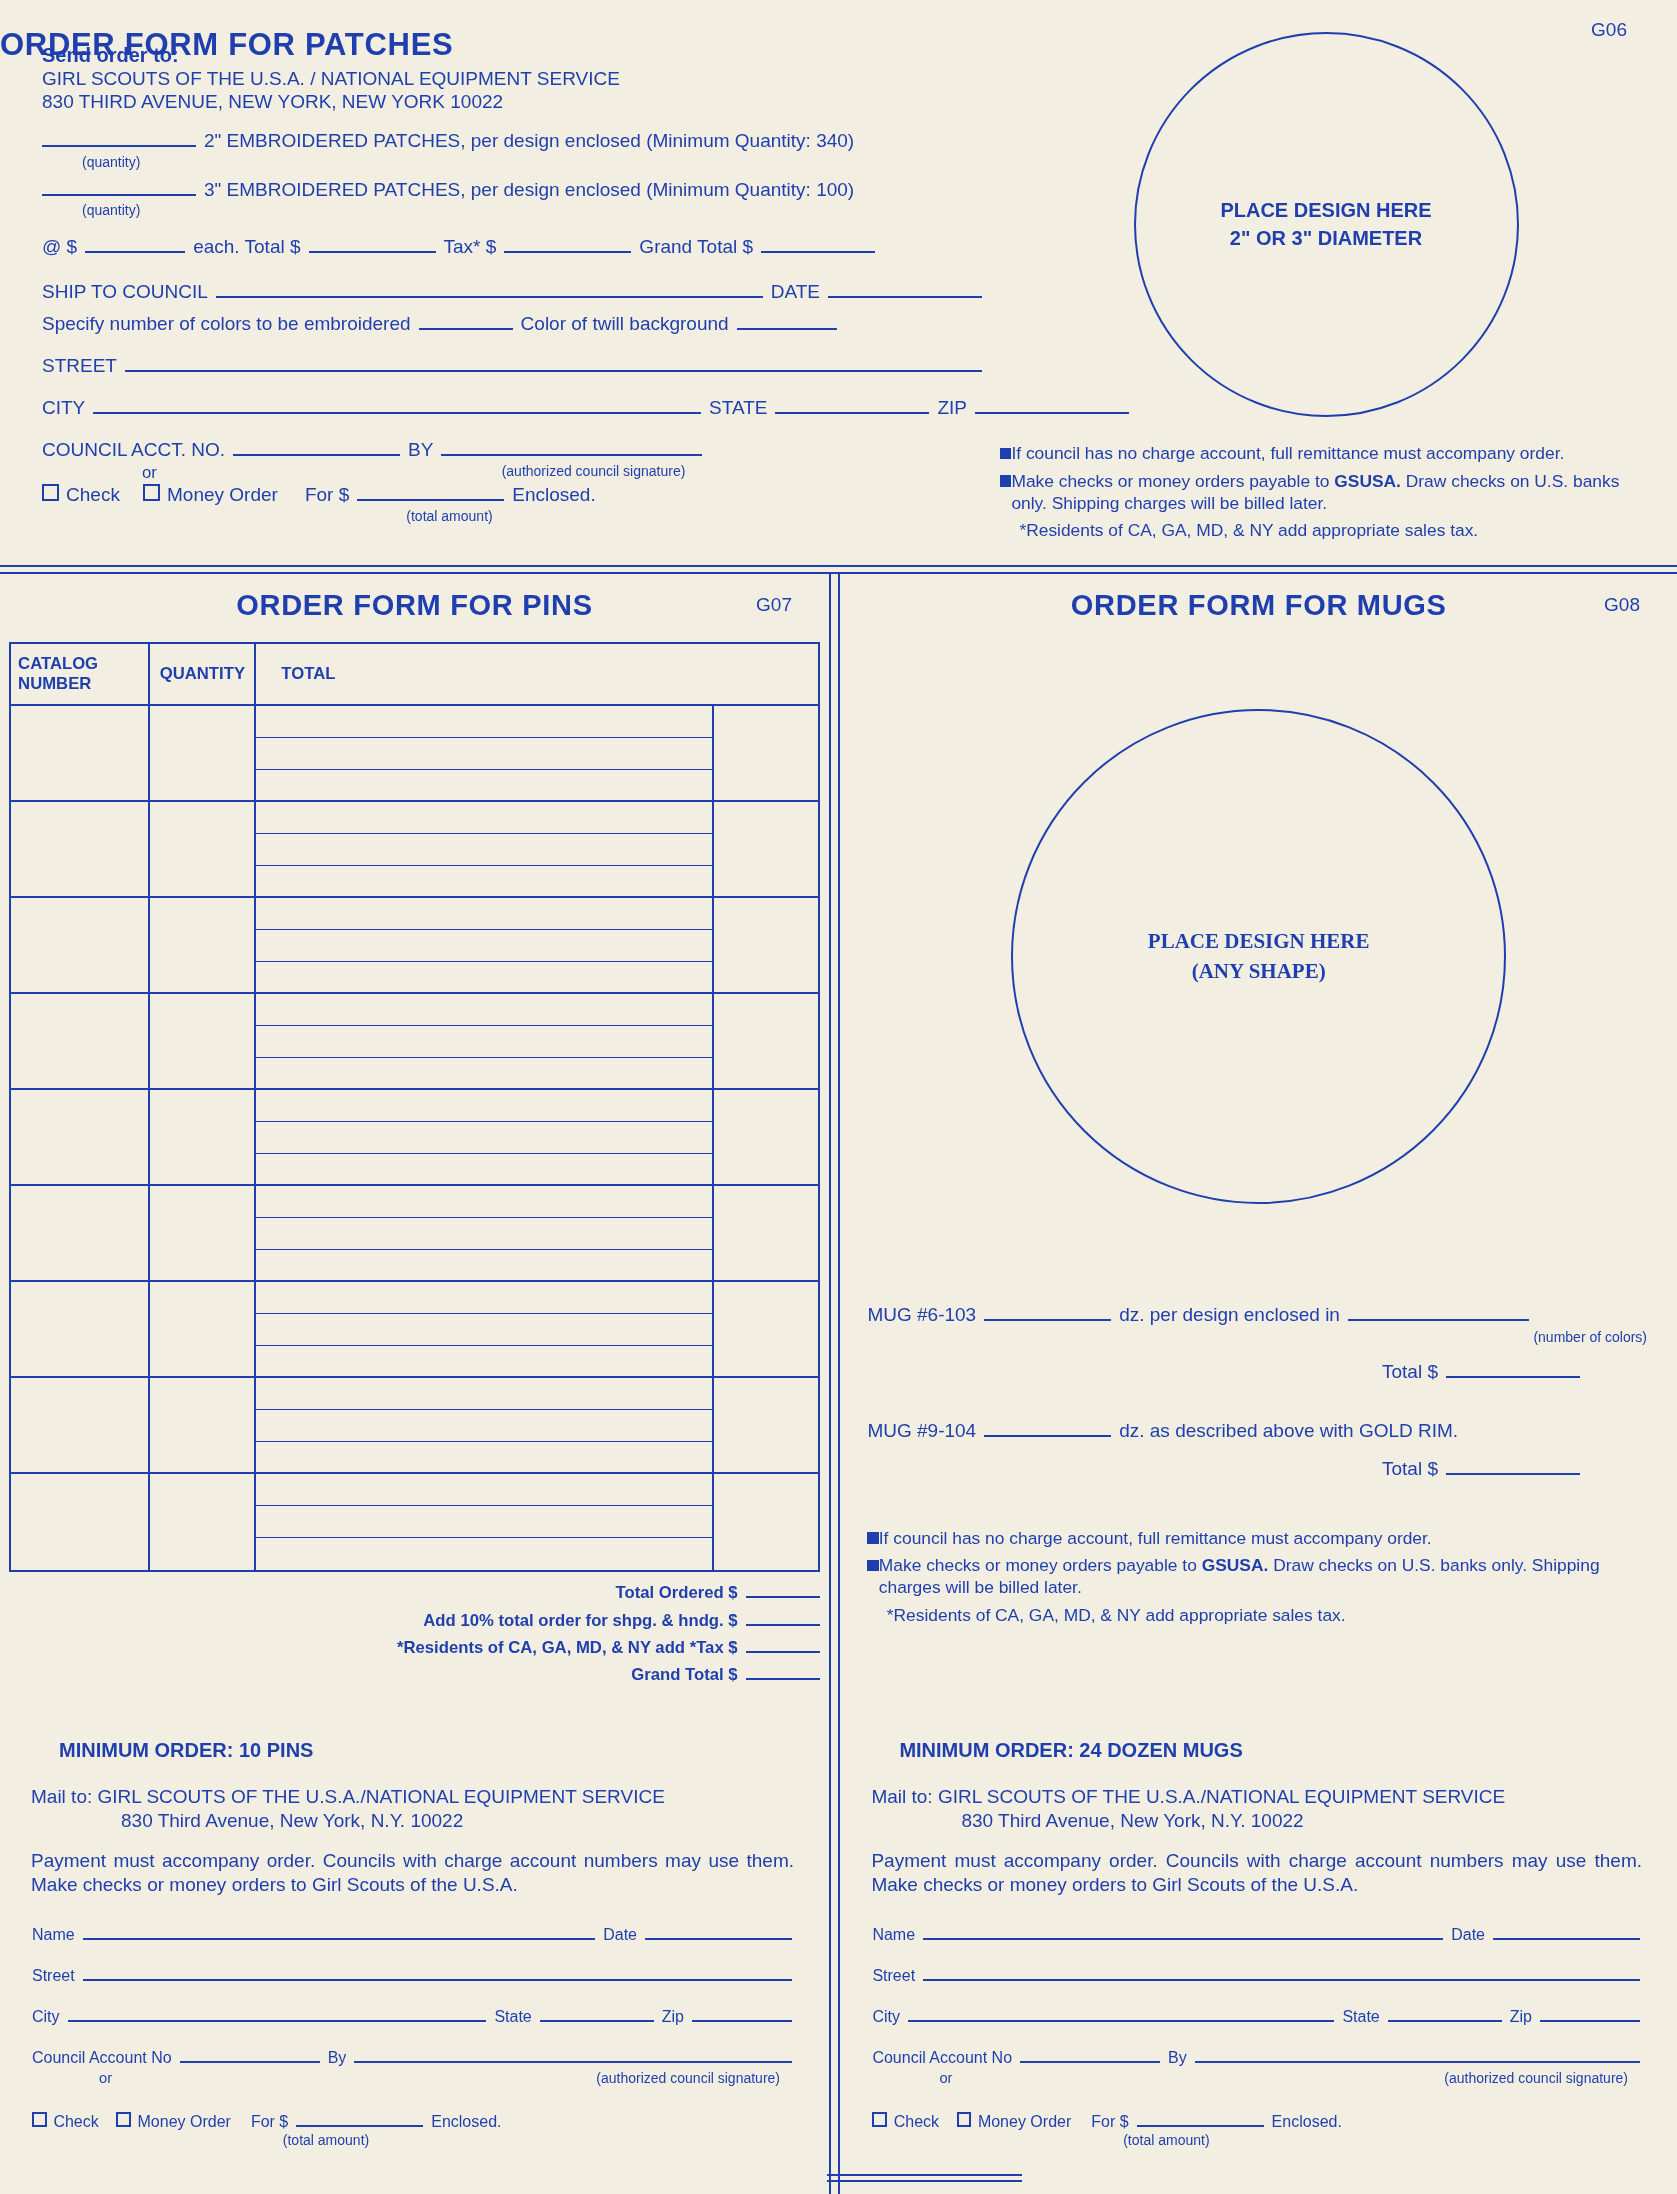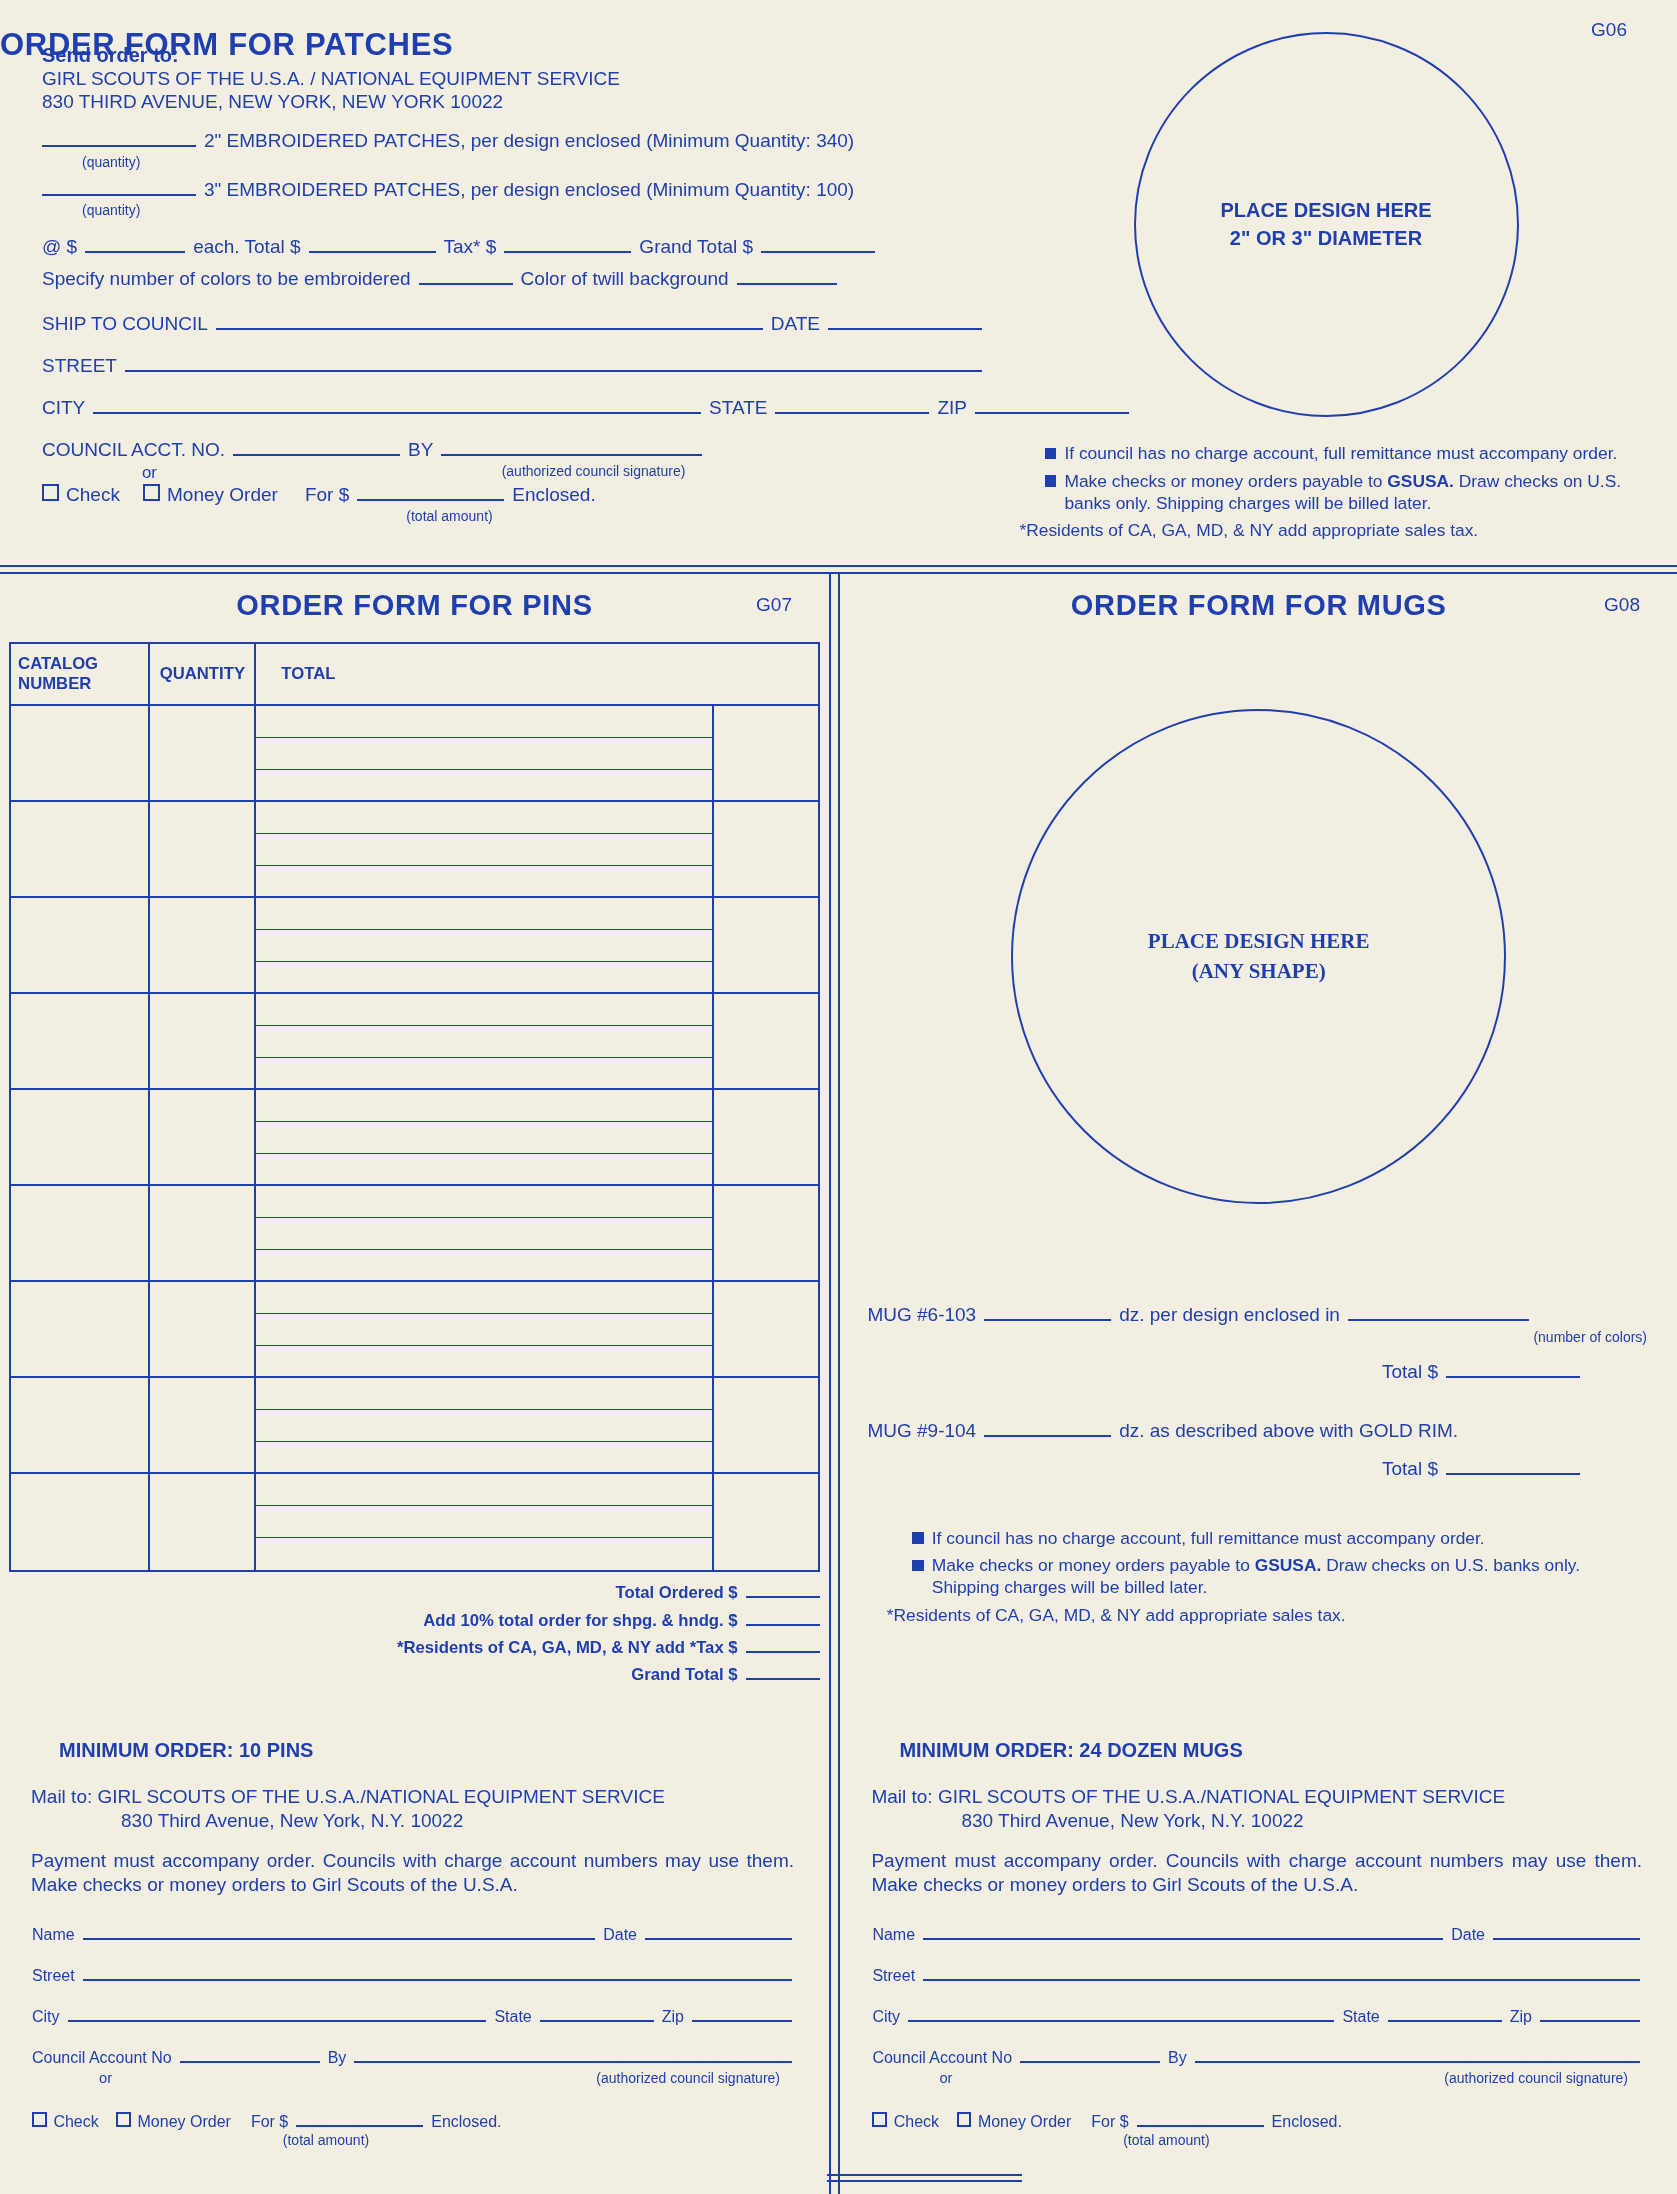--- a/index.html
+++ b/index.html
@@ -42,21 +42,21 @@
   .sigrow{position:relative;height:20px;margin-top:1.3px;}
   .sigrow .or{position:absolute;left:100px;font-size:16.7px;}
   .sigrow .sig{position:absolute;left:421px;width:261px;text-align:center;}
   .amount-cap{margin-left:334px;width:147px;text-align:center;margin-top:1.3px;}
 
   .patches-right{position:absolute;top:12px;left:1000px;width:652px;}
   .design-circle{width:385px;height:385px;border:2.7px solid currentColor;border-radius:50%;
     margin:20px auto 0;display:flex;flex-direction:column;justify-content:center;align-items:center;
     font-size:20px;font-weight:bold;gap:5.4px;text-align:center;}
   .notes{margin-top:25.4px;font-size:17.4px;line-height:22px;}
-  .note{display:flex;gap:8px;margin-bottom:5.4px;margin-left:45px;}
+  .note{display:flex;gap:0;margin-bottom:5.4px;}
   .nsq{flex:none;width:11.4px;height:11.4px;background:currentColor;margin-top:5.4px;}
   .note-ind{padding-left:19.4px;}
 
   
   .divider-h{height:9.4px;border-top:2.7px solid currentColor;border-bottom:2.7px solid currentColor;}
   .columns{display:flex;height:1620px;position:relative;}
   .col-pins{flex:none;width:829px;position:relative;}
   .divider-v{flex:none;width:11.4px;border-left:2.7px solid currentColor;border-right:2.7px solid currentColor;}
   .col-mugs{flex:1;position:relative;}
 
@@ -141,32 +141,32 @@
       <span class="nw">@ $</span>
       <span class="blank w150"></span>
       <span class="nw">each.  Total $</span>
       <span class="blank w190"></span>
       <span class="nw">Tax* $</span>
       <span class="blank w190"></span>
       <span class="nw">Grand Total $</span>
       <span class="blank w170"></span>
     </div>
 
+    <div class="pl-row frow" style="margin-top:23px;margin-right:147px">
+      <span class="nw">SHIP TO COUNCIL</span>
+      <span class="fblank"></span>
+      <span class="nw">DATE</span>
+      <span class="blank w230"></span>
+    </div>
+
     <div class="pl-row frow" style="margin-top:10.7px">
       <span class="nw">Specify number of colors to be embroidered</span>
       <span class="blank w140"></span>
       <span class="nw">Color of twill background</span>
       <span class="blank w150"></span>
-    </div>
-
-    <div class="pl-row frow" style="margin-top:23px;margin-right:147px">
-      <span class="nw">SHIP TO COUNCIL</span>
-      <span class="fblank"></span>
-      <span class="nw">DATE</span>
-      <span class="blank w230"></span>
     </div>
 
     <div class="pl-row frow" style="margin-top:20px;margin-right:147px">
       <span class="nw">STREET</span>
       <span class="fblank"></span>
     </div>
 
     <div class="pl-row frow" style="margin-top:20px">
       <span class="nw">CITY</span>
       <span class="fblank"></span>

